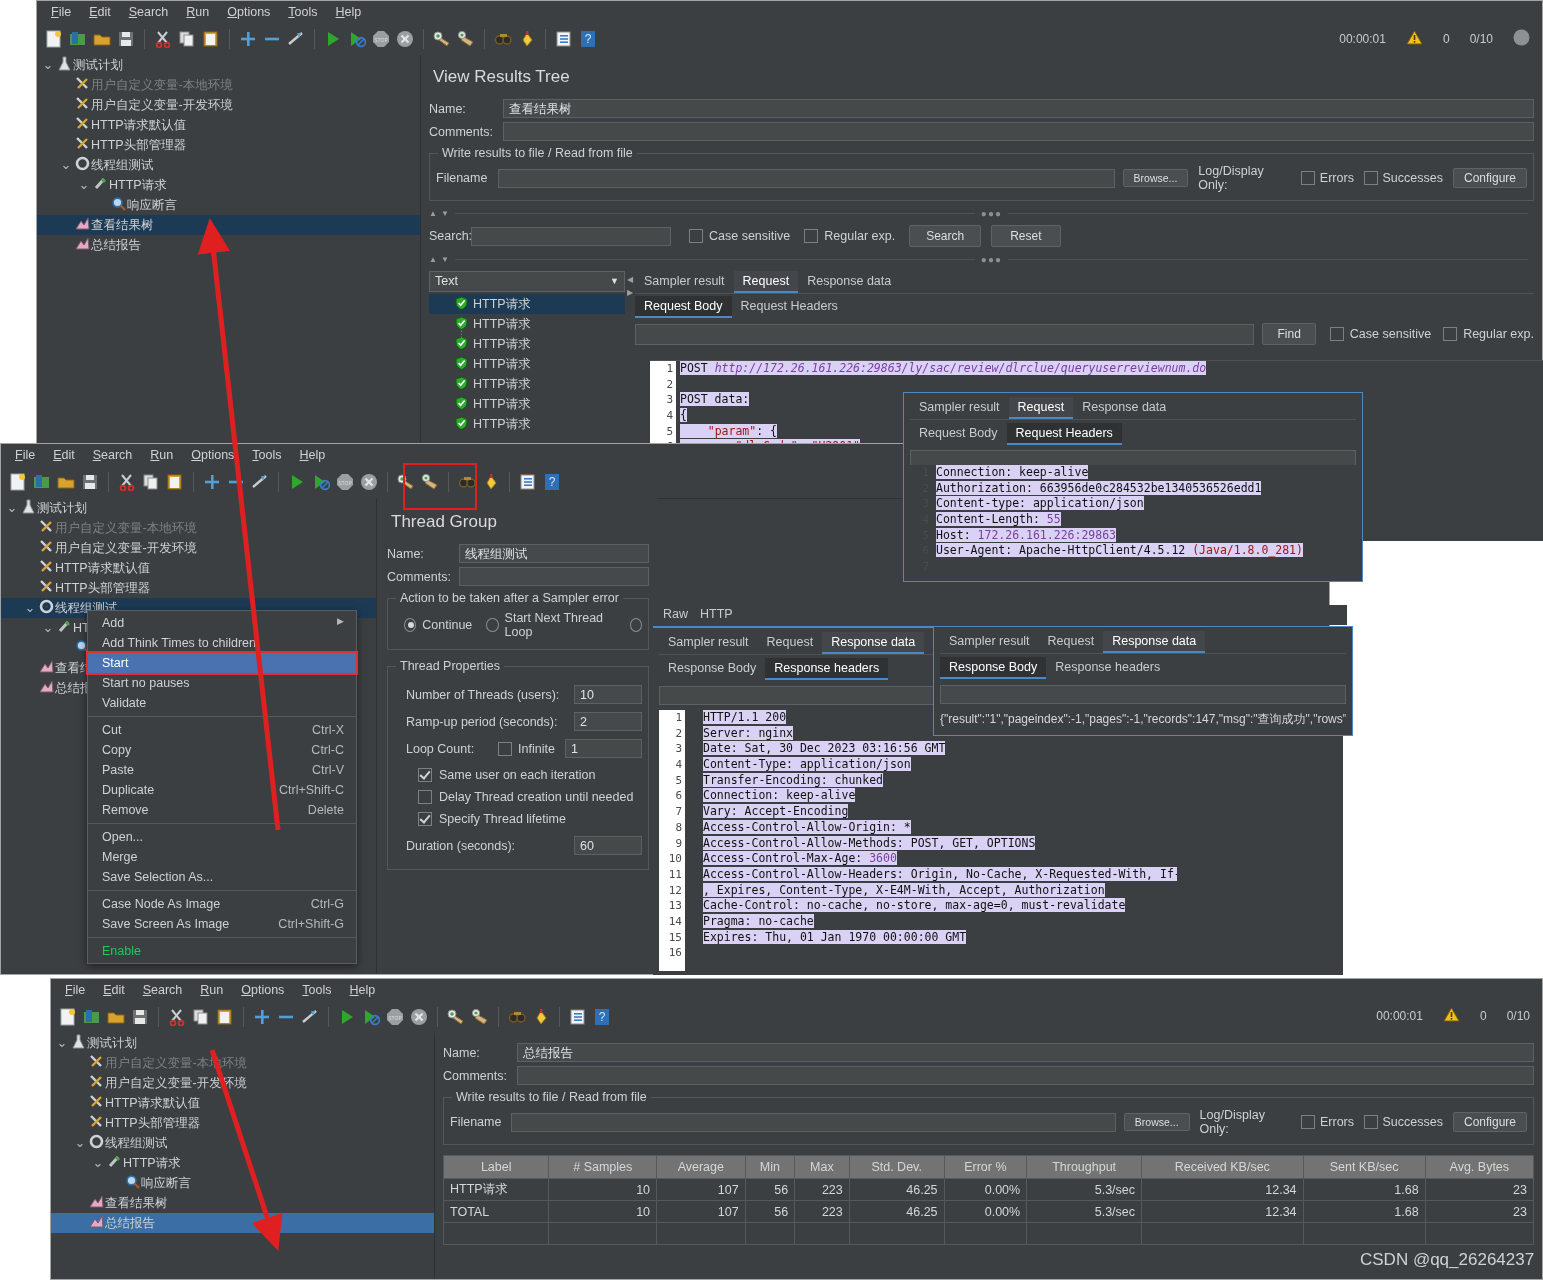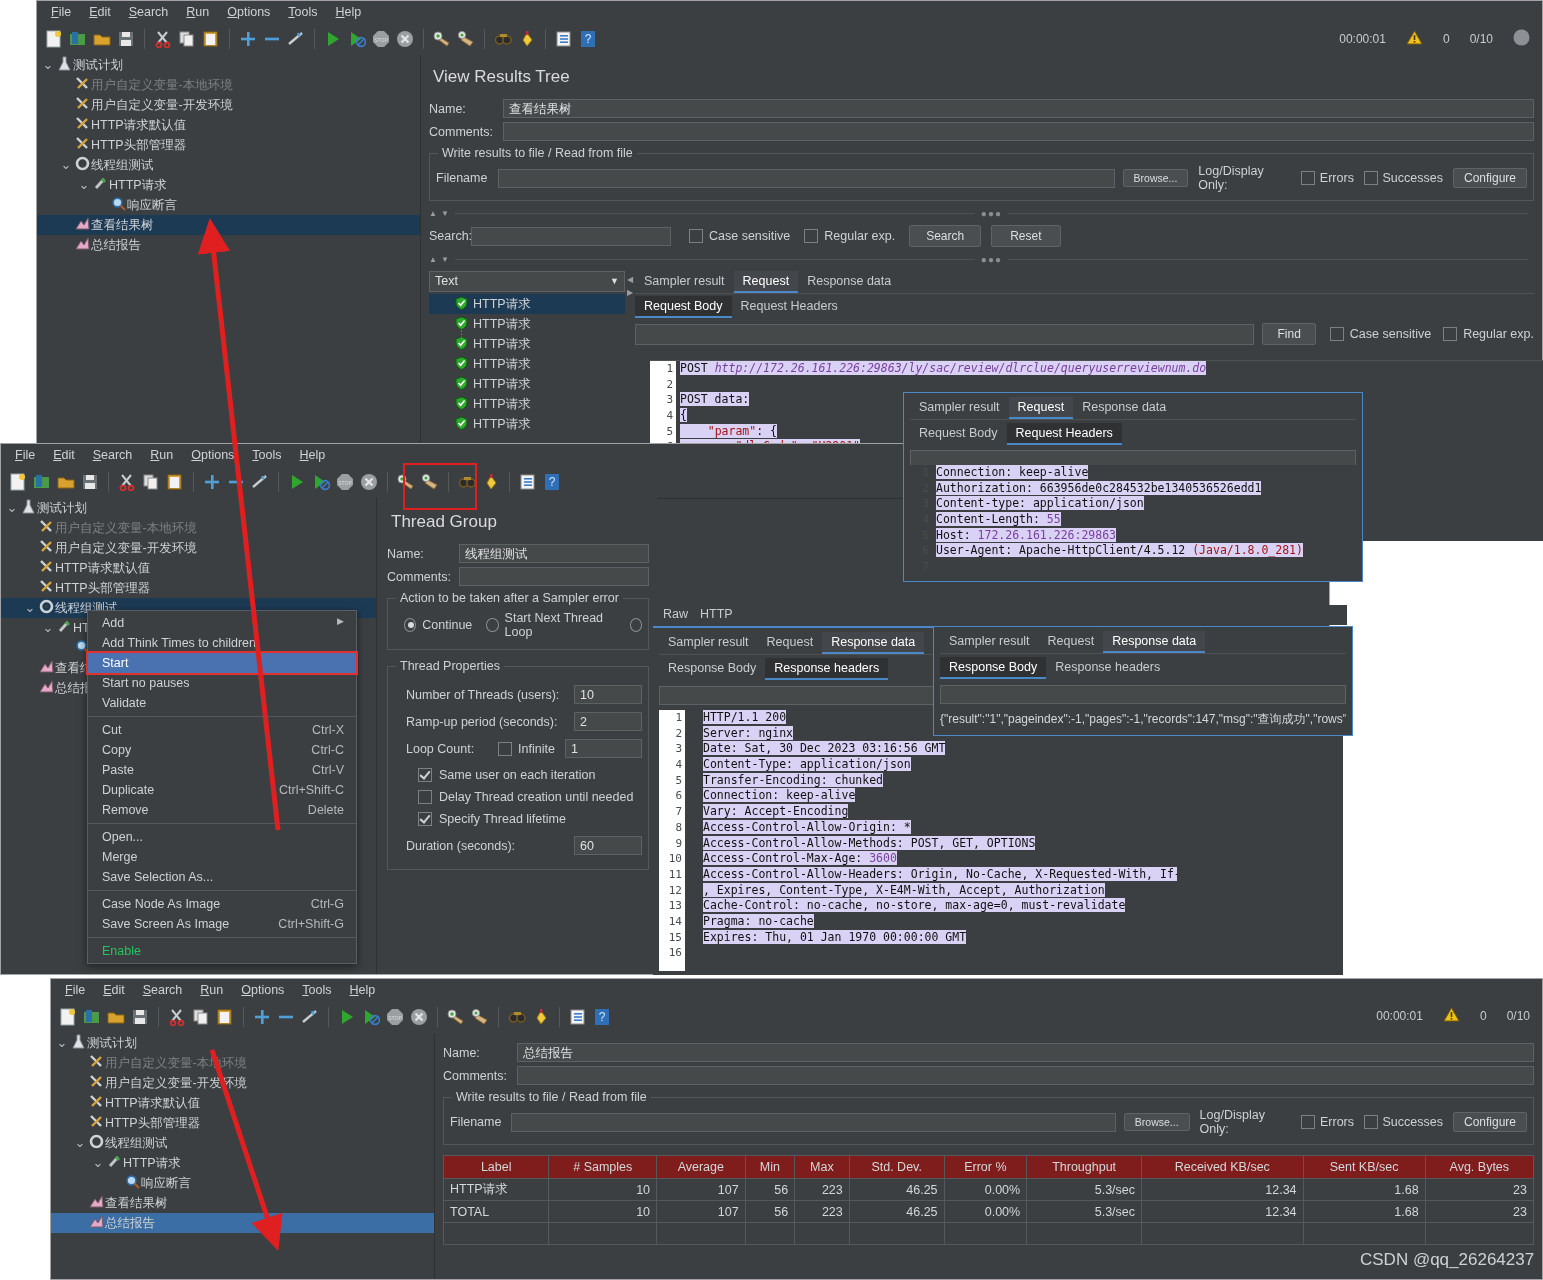--- a/index.html
+++ b/index.html
@@ -46,21 +46,21 @@
   .hl{background:#d9d2f5;color:#111;}
   .ct-str{color:#a31515;}
   .ct-key{color:#7a3e9d;}
   .menu{position:absolute;background:#3c3f41;border:1px solid #5a5e61;box-shadow:0 2px 8px rgba(0,0,0,.5);z-index:40;padding:2px 0;}
   .menu .mrow{display:flex;justify-content:space-between;padding:3px 12px 3px 14px;font-size:12.5px;color:#cfd2d4;white-space:nowrap;}
   .menu .mrow.hi{background:#4a72b0;color:#fff;outline:2px solid #e03030;}
   .menu .mrow.dis{color:#22c55e;}
   .menu .msep{height:1px;background:#55595c;margin:3px 0;}
   .menu .mrow .sc{color:#b6b9bb;margin-left:40px;}
   table.sum{border-collapse:collapse;width:100%;font-size:12.5px;}
-  table.sum th{background:#7f1d1d;color:#d4d7d9;font-weight:normal;border:1px solid #56595c;height:22px;padding:0 6px;}
+  table.sum th{background:#737373;color:#d4d7d9;font-weight:normal;border:1px solid #56595c;height:22px;padding:0 6px;}
   table.sum td{border:1px solid #56595c;color:#d4d7d9;height:21px;padding:0 6px;background:#3c3f41;}
   table.sum td.num{text-align:right;}
   .arrow-svg{position:absolute;pointer-events:none;z-index:60;}
   .statusright{position:absolute;display:flex;align-items:center;gap:20px;font-size:12px;color:#c9ccce;}
   .splitdots{color:#8a8e91;letter-spacing:1px;font-size:10px;}
   .watermark{position:absolute;color:#cfd2d4;font-size:17px;z-index:70;}
 </style>
 </head>
 <body>
 

